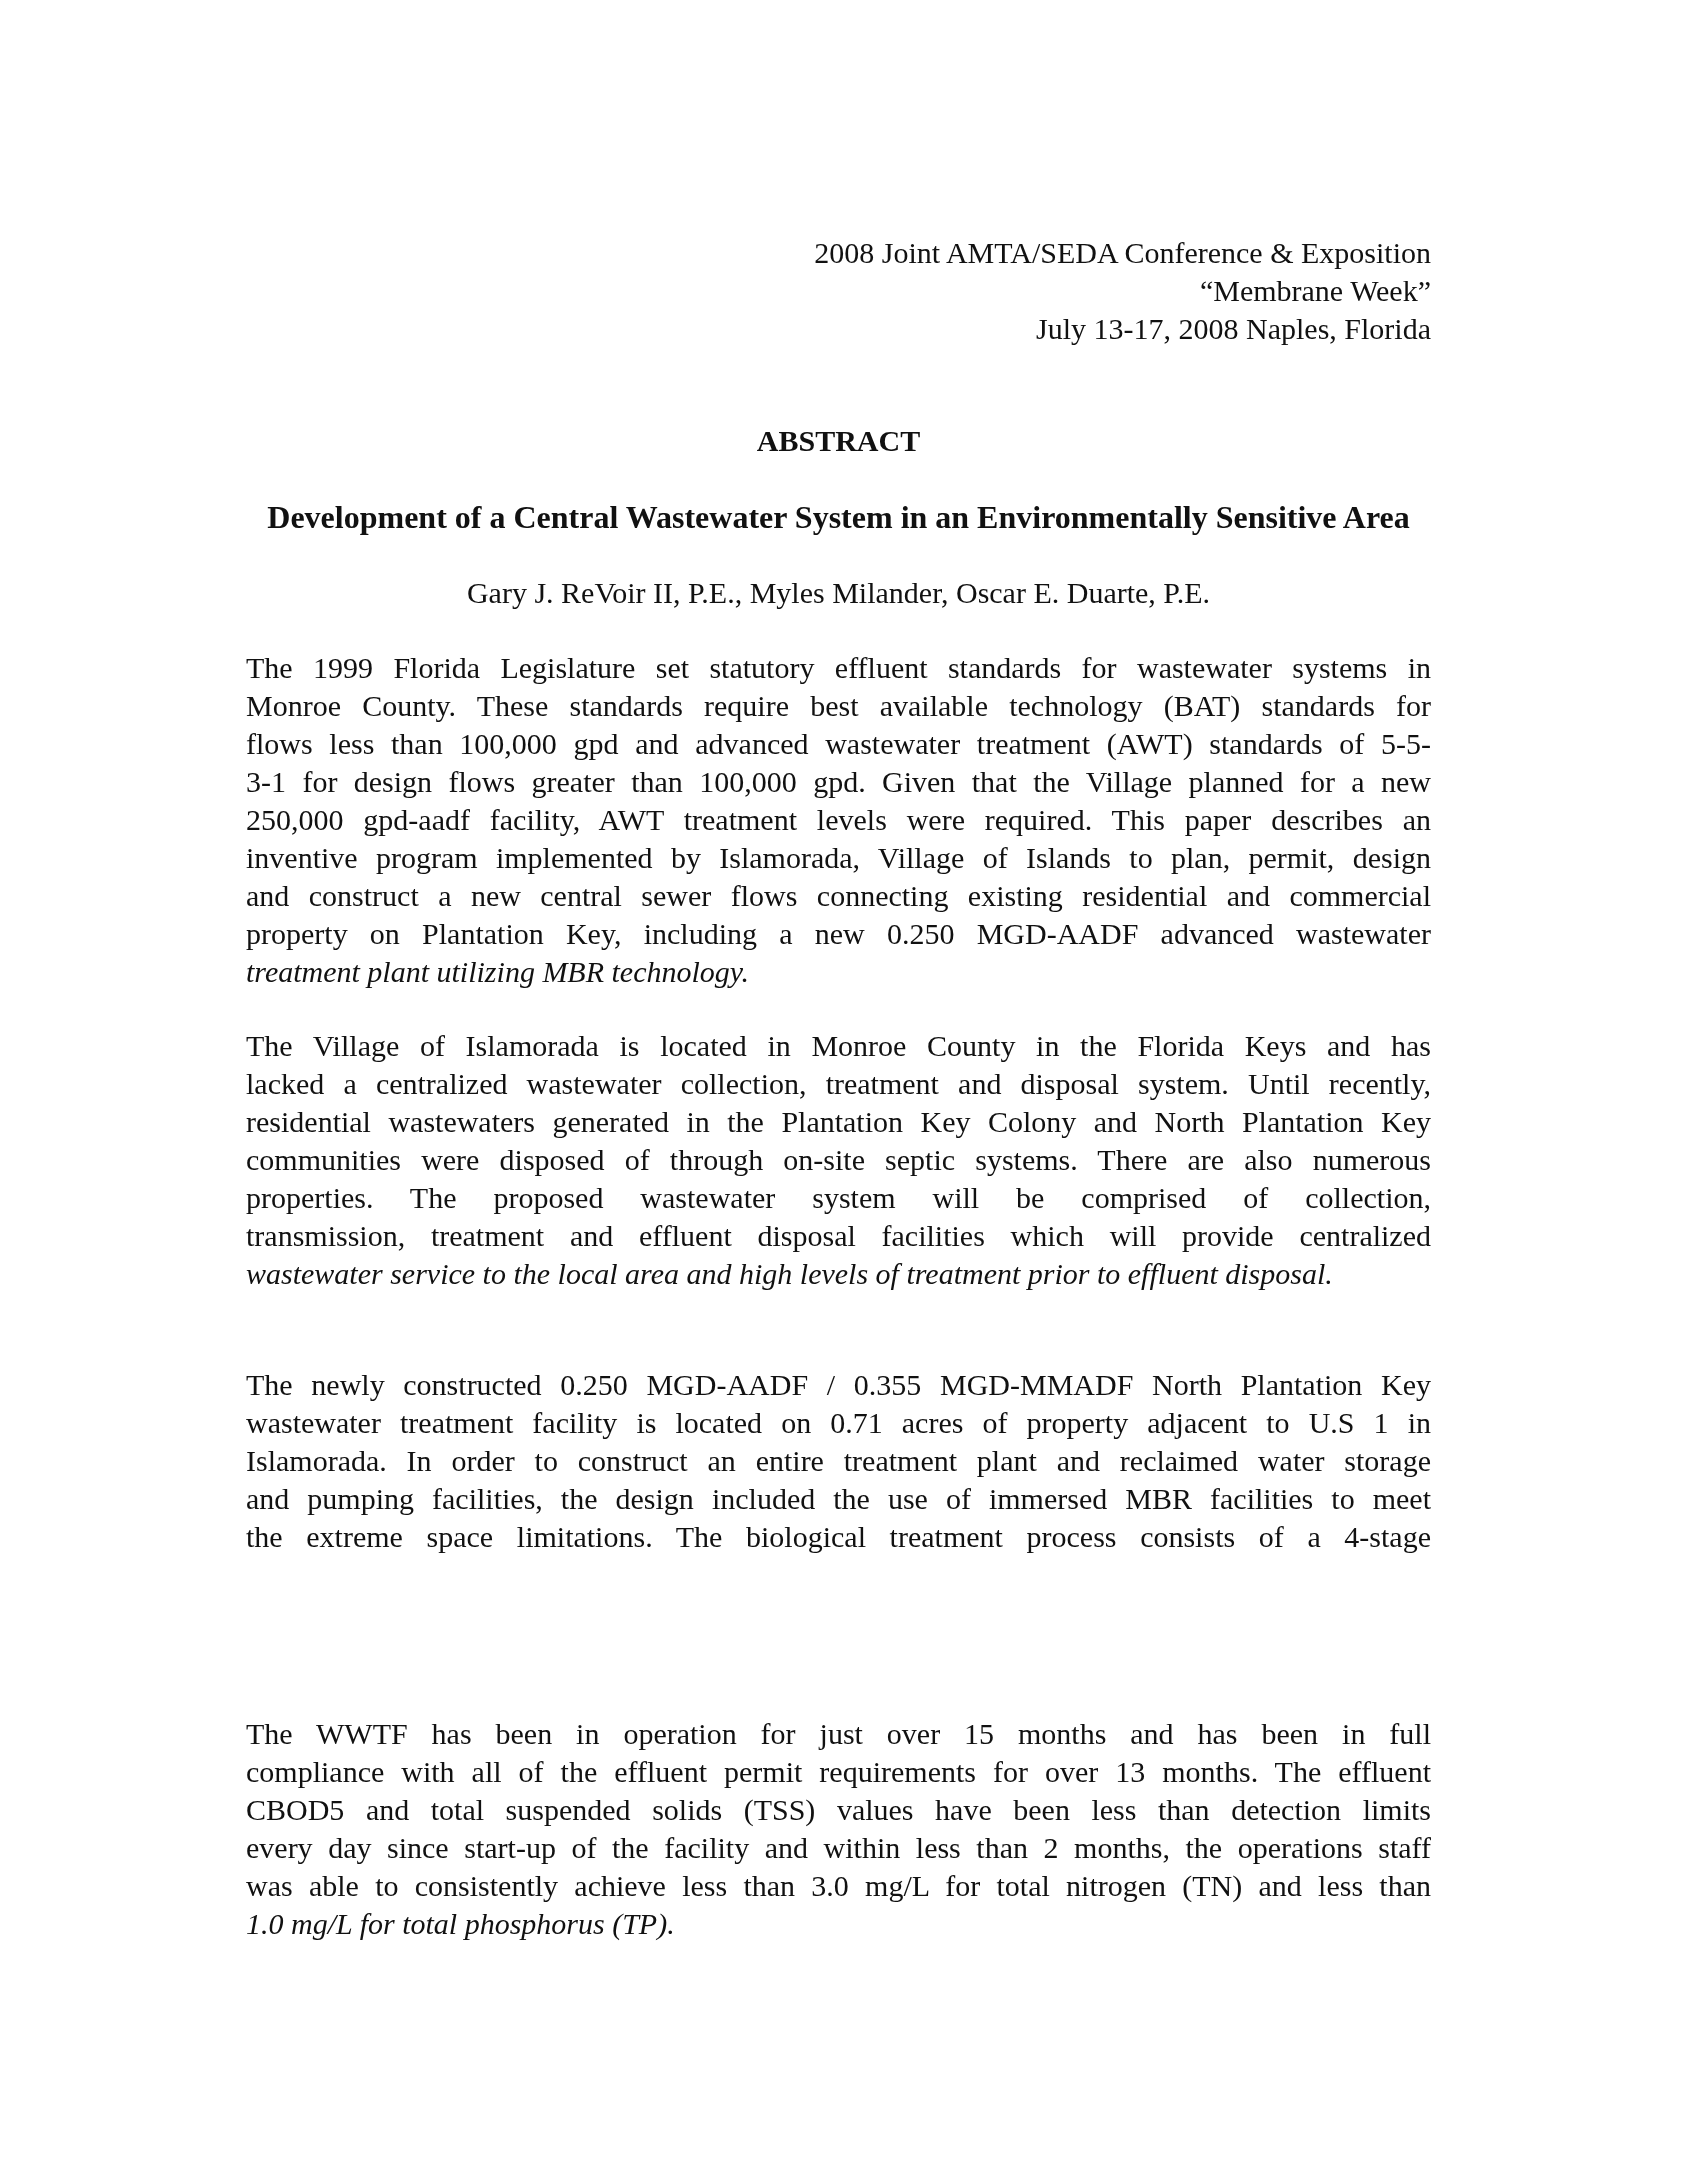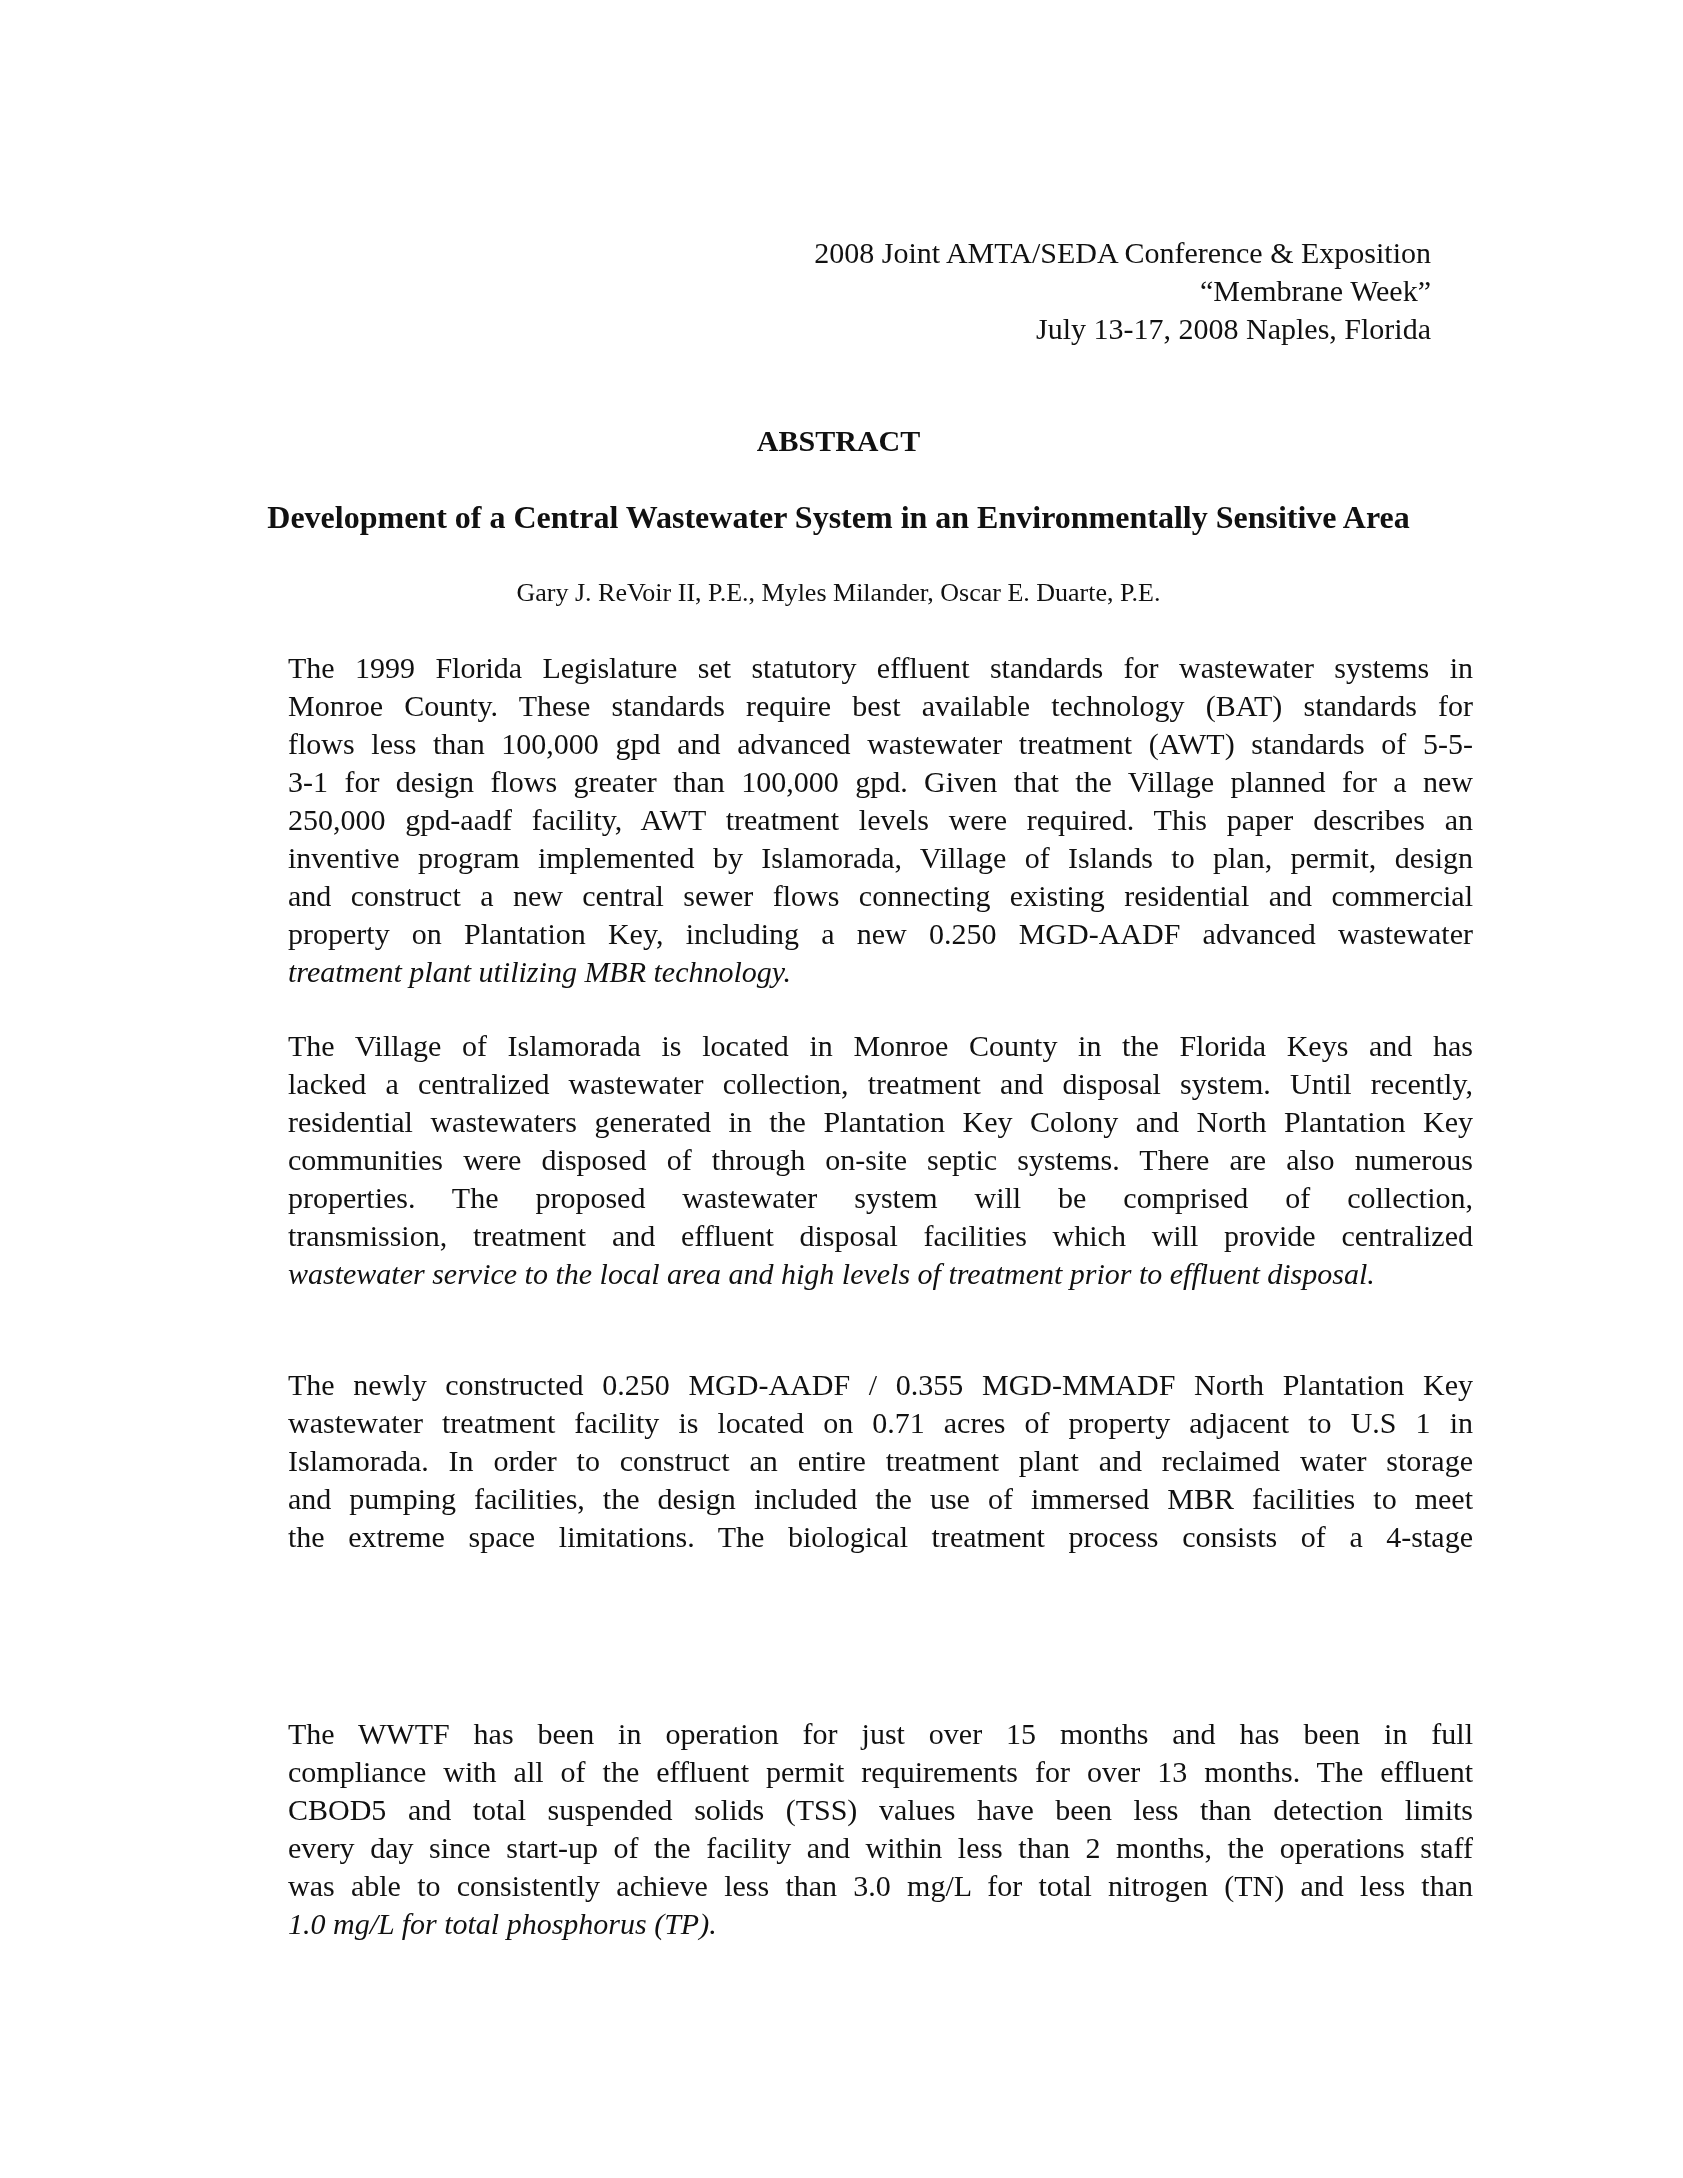--- a/index.html
+++ b/index.html
@@ -18,27 +18,26 @@
     position: absolute; left: 0; width: 100%; top: 422px;
     text-align: center; font-size: 30px; font-weight: bold; line-height: 38px;
   }
   .paper-title {
     position: absolute; left: 0; width: 100%; top: 498px;
     text-align: center; font-size: 32px; font-weight: bold; line-height: 38px;
     white-space: nowrap;
   }
   .authors {
     position: absolute; left: 0; width: 100%; top: 574px;
-    text-align: center; font-size: 26px; line-height: 38px; white-space: nowrap;
+    text-align: center; font-size: 30px; line-height: 38px; white-space: nowrap;
   }
   .para {
     position: absolute; left: 0; width: 100%;
     font-size: 30px; line-height: 38px;
     text-align: justify;
-    margin-left: 42px;
   }
   .para .ln { display: block; text-align: justify; text-align-last: justify; white-space: nowrap; height: 38px; }
   .para .ln.last { text-align-last: left; font-style: italic; }
   #p1 { top: 649px; }
   #p2 { top: 1027px; }
   #p3 { top: 1366px; }
   #p4 { top: 1715px; }
 </style>
 </head>
 <body>

